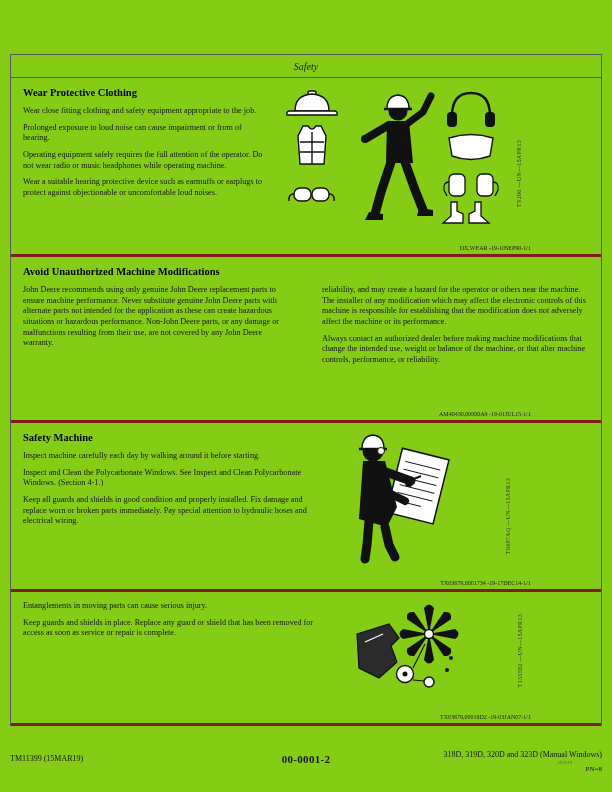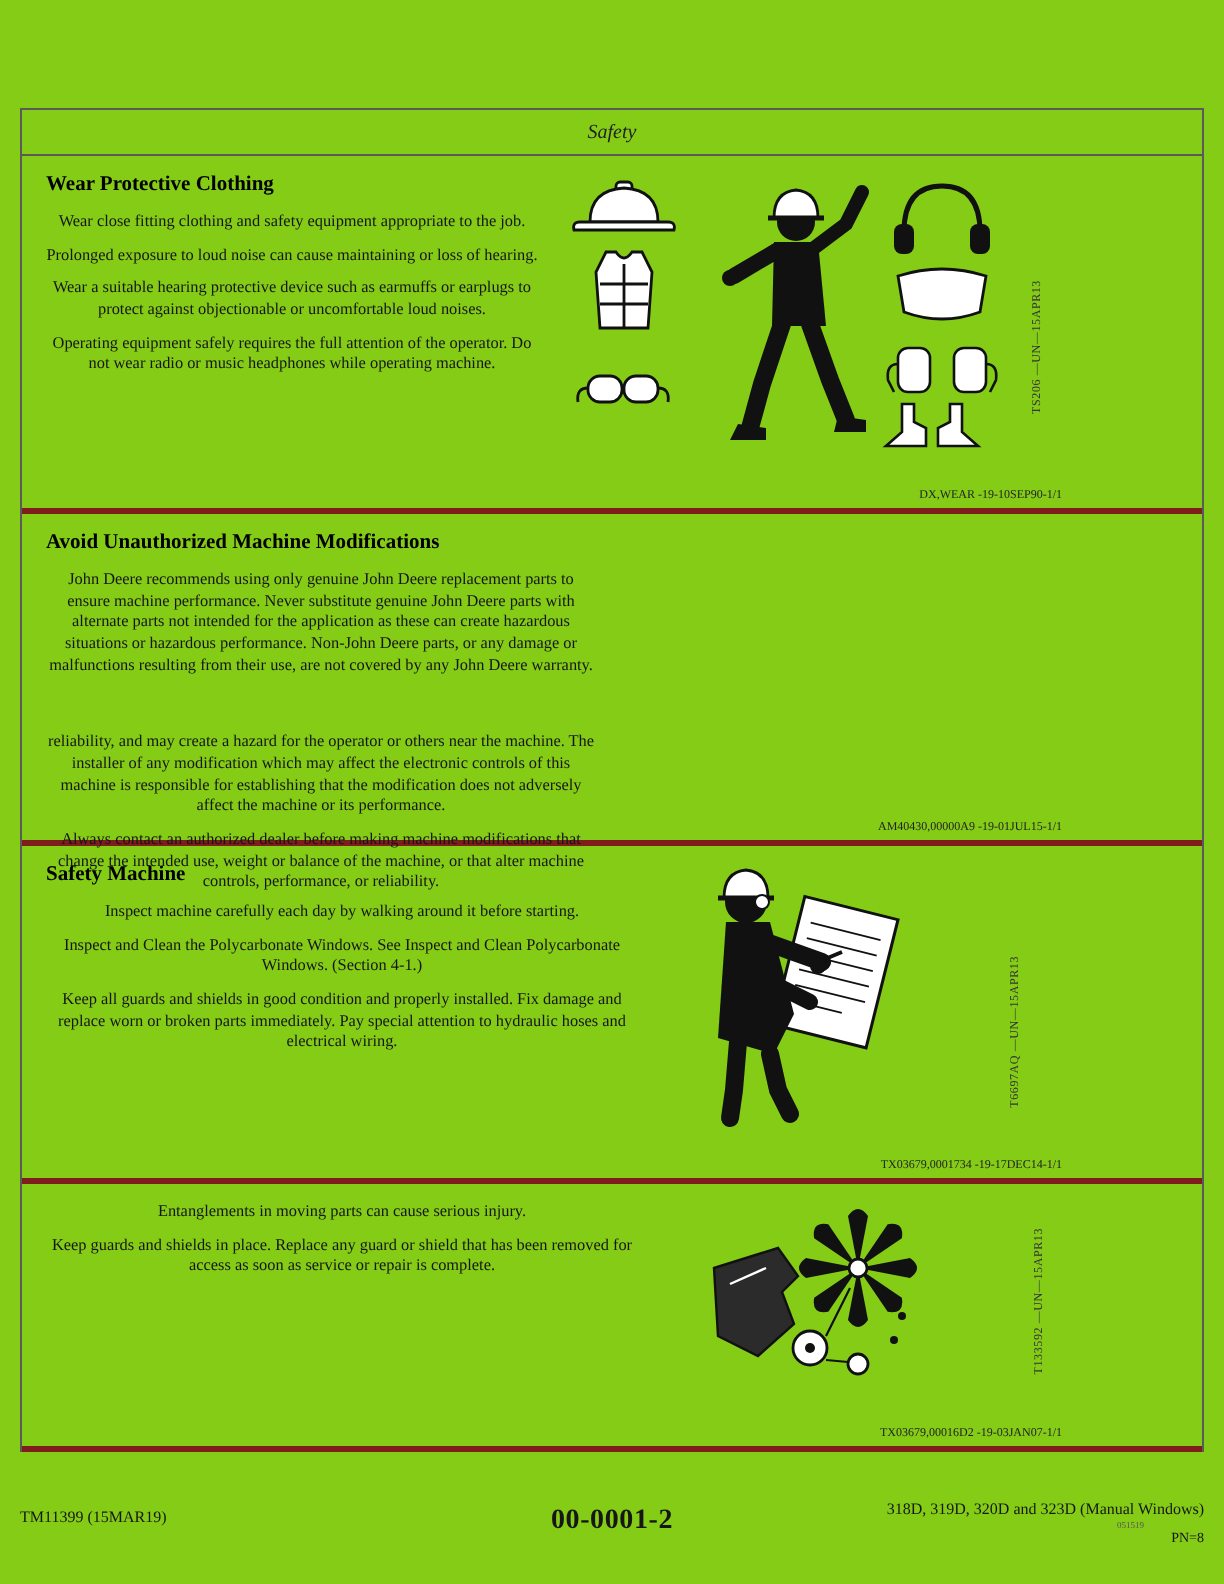--- a/index.html
+++ b/index.html
@@ -13,63 +13,63 @@
     border-top:1px solid #5a5a5a; border-left:1px solid #5a5a5a; border-right:1px solid #5a5a5a;
   }
   .header-strip {
     height:23px; border-bottom:1px solid #5a5a5a;
     display:flex; align-items:center; justify-content:center;
     font-style:italic; font-size:10px; color:#222;
   }
   section { position:relative; border-bottom:3px solid #7f1d1d; padding:9px 12px 8px; }
   .s1 { height:179px; } .s2 { height:166px; } .s3 { height:169px; } .s4 { height:134px; }
   h2 { font-size:10.5px; font-weight:700; margin:0 0 8px; color:#000; }
-  p  { font-size:8.2px; line-height:1.3; margin:0 0 6px;text-align:center; }
+  p  { font-size:8.2px; line-height:1.3; margin:0 0 6px; }
   .col-narrow { width:246px; }
   .col-med { width:296px; }
-  .cols { display:flex; gap:22px;flex-direction:column; }
+  .cols { display:flex; gap:32px; }
   .cols > div { width:275px; }
   .figure { position:absolute; }
   .fig1 { left:272px; top:8px; }
   .fig3 { left:318px; top:4px; }
   .fig4 { left:342px; top:8px; }
   .vcode {
     position:absolute; writing-mode:vertical-rl; transform:rotate(180deg);
     font-size:6px; color:#333; letter-spacing:0.3px; white-space:nowrap;
   }
   .vc1 { left:505px; top:62px; }
   .vc3 { left:494px; top:55px; }
   .vc4 { left:506px; top:22px; }
   .refcode { position:absolute; right:70px; bottom:3px; font-size:6px; color:#222; }
   .footer { position:absolute; left:10px; top:746px; width:592px; height:34px; }
   .footer-left   { position:absolute; left:0; top:8px;  font-size:8px; }
-  .footer-center { position:absolute; left:0; right:0; top:7px; text-align:center; font-weight:700; font-size:14px; letter-spacing:0.3px; }
+  .footer-center { position:absolute; left:0; right:0; top:7px; text-align:center; font-weight:700; font-size:11px; letter-spacing:0.3px; }
   .footer-right  { position:absolute; right:0; top:4px; font-size:8px; text-align:right; }
   .footer-tiny   { position:absolute; right:30px; top:13.5px; font-size:4.5px; color:#555; }
   .footer-pn     { position:absolute; right:0; top:19px; font-size:7px; }
   svg { display:block; }
 </style>
 </head>
 <body>
 
 <div class="page">
 
   <div class="frame">
 
     <div class="header-strip">
       <span>Safety</span>
     </div>
 
     <section class="s1">
       <h2>Wear Protective Clothing</h2>
       <div class="col-narrow">
         <p>Wear close fitting clothing and safety equipment appropriate to the job.</p>
-        <p>Prolonged exposure to loud noise can cause maintaining or loss of hearing.</p>
+        <p>Prolonged exposure to loud noise can cause impairment or from of hearing.</p>
+        <p>Operating equipment safely requires the full attention of the operator. Do not wear radio or music headphones while operating machine.</p>
         <p>Wear a suitable hearing protective device such as earmuffs or earplugs to protect against objectionable or uncomfortable loud noises.</p>
-        <p>Operating equipment safely requires the full attention of the operator. Do not wear radio or music headphones while operating machine.</p>
       </div>
 
       <div class="figure fig1">
         <svg viewBox="0 0 218 142" width="218" height="142">
 
           <g stroke="#111" stroke-width="1.4" fill="#fff">
             <rect x="25" y="5" width="8" height="5" rx="2"></rect>
             <path d="M12 25 Q12 9 29 8 Q46 9 46 25 Z"></path>
             <path d="M7 25 h44 q4 0 3 4 h-50 q-1 -4 3 -4 Z"></path>
           </g>

